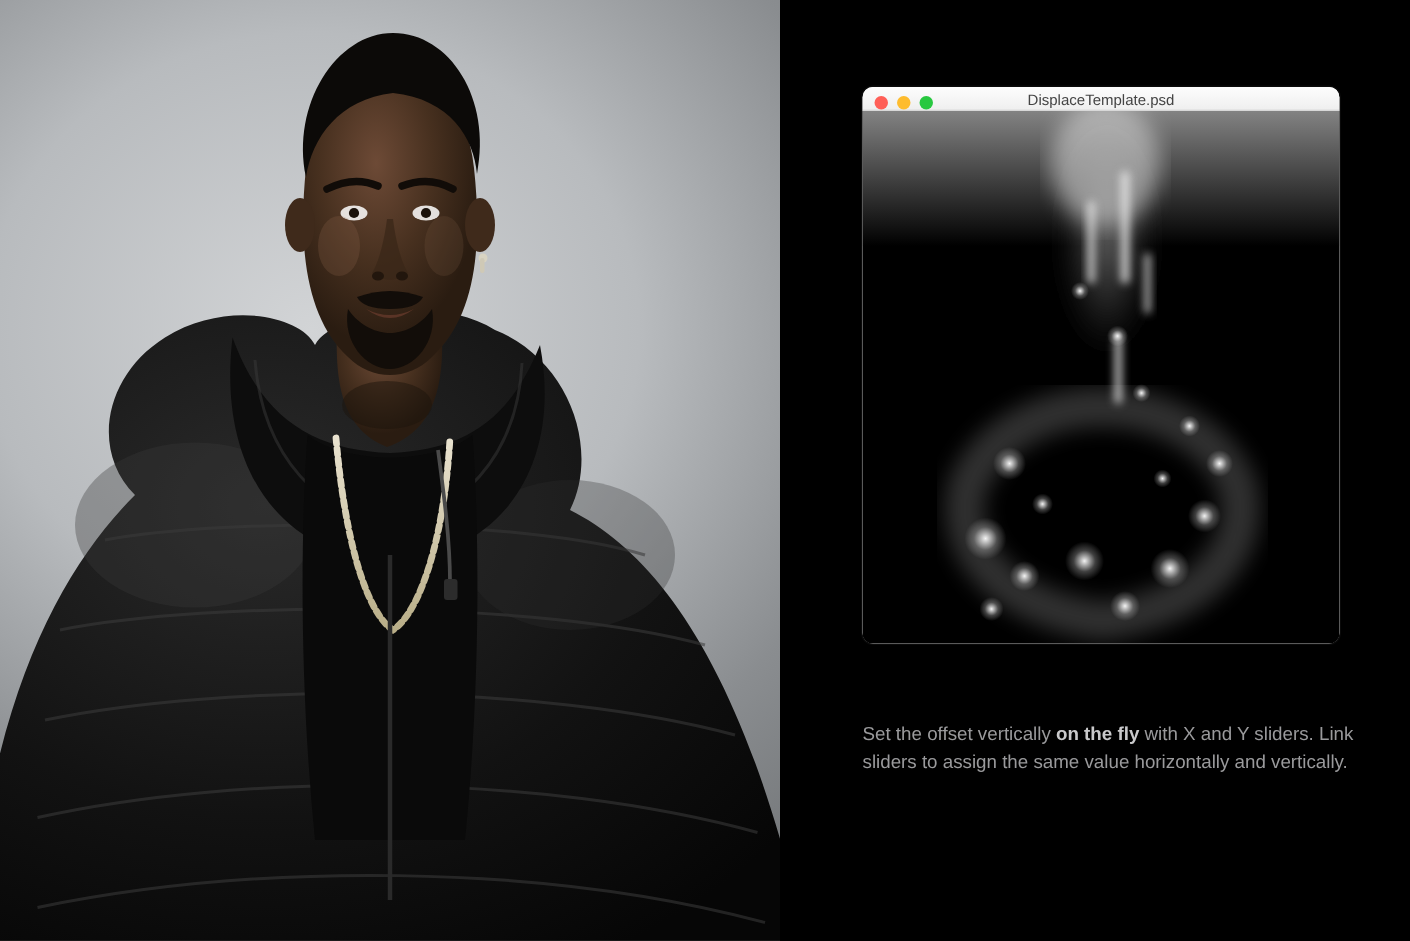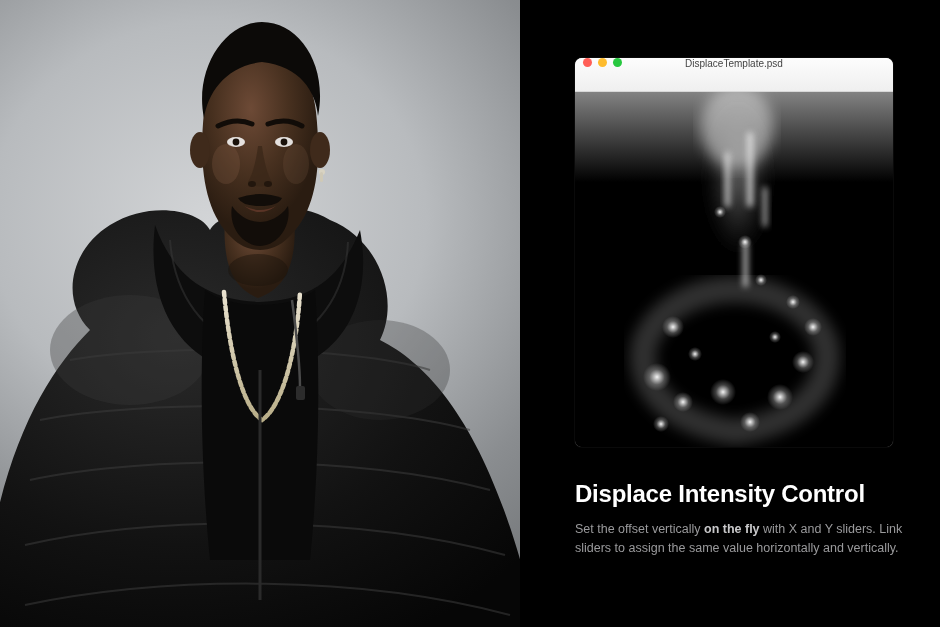--- a/index.html
+++ b/index.html
@@ -38,24 +38,24 @@
     position: absolute;
     left: 55px;
     top: 58px;
     width: 318px;
     border-radius: 7px;
     overflow: hidden;
     box-shadow: 0 0 0 1px rgba(255,255,255,0.04);
     background: #f6f6f6;
   }
   .titlebar {
-    height: 34px;
+    height: 16px;
     background: linear-gradient(#fdfdfd,#efefef);
     display: flex;
-    align-items: flex-start;
+    align-items: flex-end;
     position: relative;
     border-bottom: 1px solid #d8d8d8;
   }
   .traffic-lights {
     display: flex;
     gap: 6px;
     margin-left: 8px;
   }
   .tl {
     width: 9px;
@@ -293,19 +293,18 @@
           <circle cx="120" cy="262" r="7" fill="url(#softBlob)"></circle>
           <circle cx="170" cy="150" r="7" fill="url(#softBlob)"></circle>
           <circle cx="145" cy="120" r="6" fill="url(#softBlob)"></circle>
           <circle cx="186" cy="188" r="6" fill="url(#softBlob)"></circle>
         </g>
       </svg>
     </div>
   </div>
 
   <div class="text-block">
-    <h2 class="heading">Displace Intensity Control</h2>
     <p class="body-text">
       <span>Set the offset vertically </span><span class="bold">on the fly</span><span> with X and Y sliders. Link sliders to assign the same value horizontally and vertically.</span>
     </p>
   </div>
 
 </div>
 
 </body></html>

